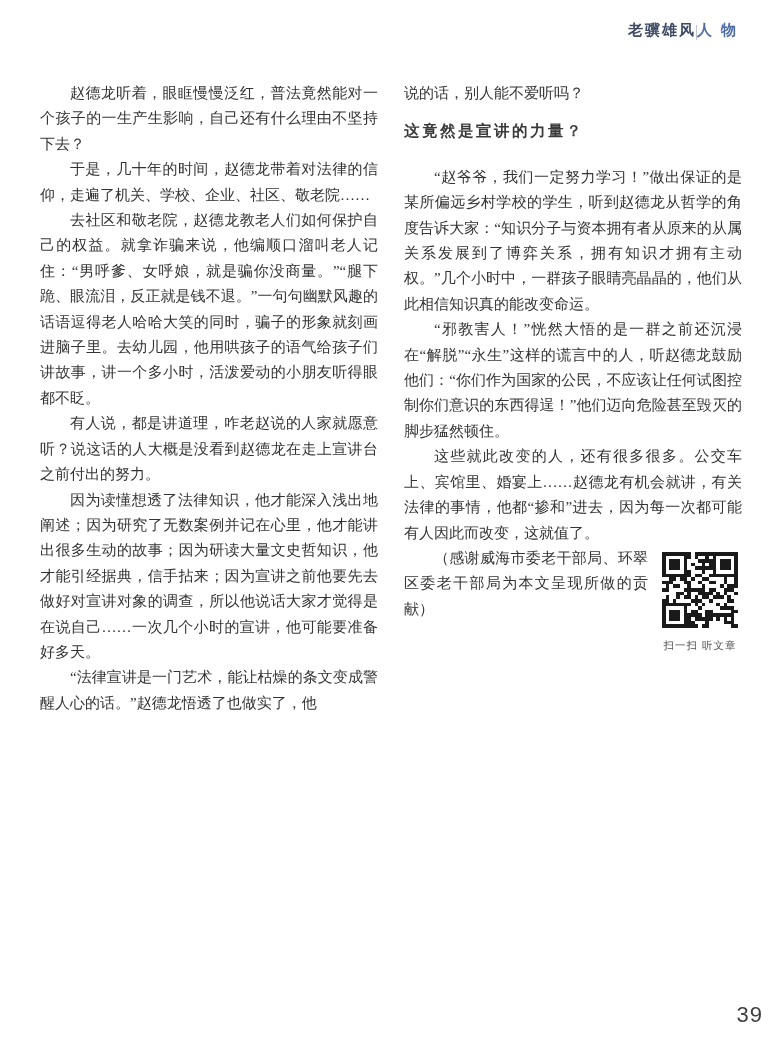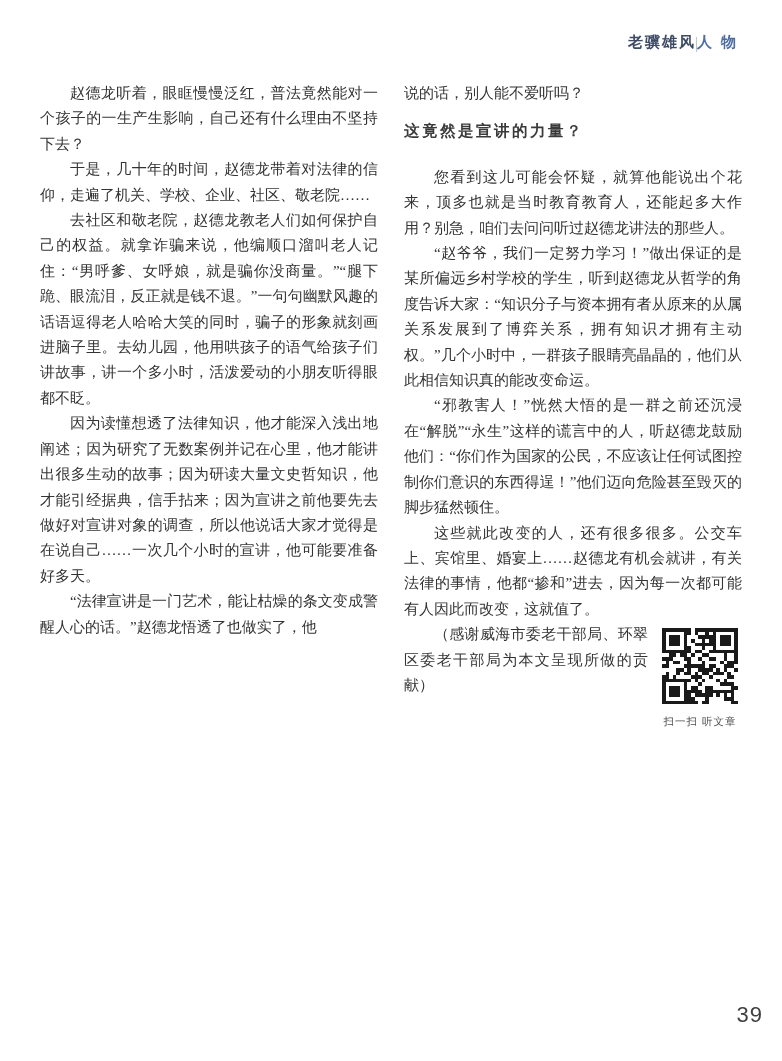--- a/index.html
+++ b/index.html
@@ -3,21 +3,21 @@
 <meta charset="utf-8">
 <style>
   html,body{margin:0;padding:0;}
   body{
     width:782px;height:1061px;position:relative;background:#ffffff;
     font-family:"Liberation Serif","DejaVu Serif",serif;color:#333;
     overflow:hidden;
   }
   
   .page-header{
-    position:absolute;top:32px;right:37px;height:20px;
+    position:absolute;top:20px;right:37px;height:20px;
     display:flex;align-items:flex-end;
   }
   .mag-title{
     font-size:15px;font-weight:bold;color:#3c4a63;letter-spacing:2px;
   }
   .header-divider{
     width:1px;height:15px;background:#bfc6d1;display:inline-block;
   }
   .section-title{
     font-size:15px;color:#4e6da3;letter-spacing:9px;font-weight:600;
@@ -69,30 +69,30 @@
 </header>
 
 <main class="columns">
   <section class="col left-col">
     <div>
         <p>赵德龙听着，眼眶慢慢泛红，普法竟然能对一个孩子的一生产生影响，自己还有什么理由不坚持下去？</p>
         <p>于是，几十年的时间，赵德龙带着对法律的信仰，走遍了机关、学校、企业、社区、敬老院……</p>
       </div>
     <div>
         <p>去社区和敬老院，赵德龙教老人们如何保护自己的权益。就拿诈骗来说，他编顺口溜叫老人记住：“男呼爹、女呼娘，就是骗你没商量。”“腿下跪、眼流泪，反正就是钱不退。”一句句幽默风趣的话语逗得老人哈哈大笑的同时，骗子的形象就刻画进脑子里。去幼儿园，他用哄孩子的语气给孩子们讲故事，讲一个多小时，活泼爱动的小朋友听得眼都不眨。</p>
+        <p>有人说，都是讲道理，咋老赵说的人家就愿意听？说这话的人大概是没看到赵德龙在走上宣讲台之前付出的努力。</p>
         <p>因为读懂想透了法律知识，他才能深入浅出地阐述；因为研究了无数案例并记在心里，他才能讲出很多生动的故事；因为研读大量文史哲知识，他才能引经据典，信手拈来；因为宣讲之前他要先去做好对宣讲对象的调查，所以他说话大家才觉得是在说自己……一次几个小时的宣讲，他可能要准备好多天。</p>
         <p>“法律宣讲是一门艺术，能让枯燥的条文变成警醒人心的话。”赵德龙悟透了也做实了，他</p>
       </div>
   </section>
 
   <section class="col right-col">
     <p class="no-indent">说的话，别人能不爱听吗？</p>
     <h2 class="subheading">这竟然是宣讲的力量？</h2>
     <div>
-        <p>您看到这儿可能会怀疑，就算他能说出个花来，顶多也就是当时教育教育人，还能起多大作用？别急，咱们去问问听过赵德龙讲法的那些人。</p>
         <p>“赵爷爷，我们一定努力学习！”做出保证的是某所偏远乡村学校的学生，听到赵德龙从哲学的角度告诉大家：“知识分子与资本拥有者从原来的从属关系发展到了博弈关系，拥有知识才拥有主动权。”几个小时中，一群孩子眼睛亮晶晶的，他们从此相信知识真的能改变命运。</p>
         <p>“邪教害人！”恍然大悟的是一群之前还沉浸在“解脱”“永生”这样的谎言中的人，听赵德龙鼓励他们：“你们作为国家的公民，不应该让任何试图控制你们意识的东西得逞！”他们迈向危险甚至毁灭的脚步猛然顿住。</p>
         <p>这些就此改变的人，还有很多很多。公交车上、宾馆里、婚宴上……赵德龙有机会就讲，有关法律的事情，他都“掺和”进去，因为每一次都可能有人因此而改变，这就值了。</p>
       </div>
 
     <div class="ack-wrap">
       <div class="qr-box">
         <div class="qr-grid">
             <i style="grid-area: 1 / 1;"></i>
             <i style="grid-area: 1 / 2;"></i>

